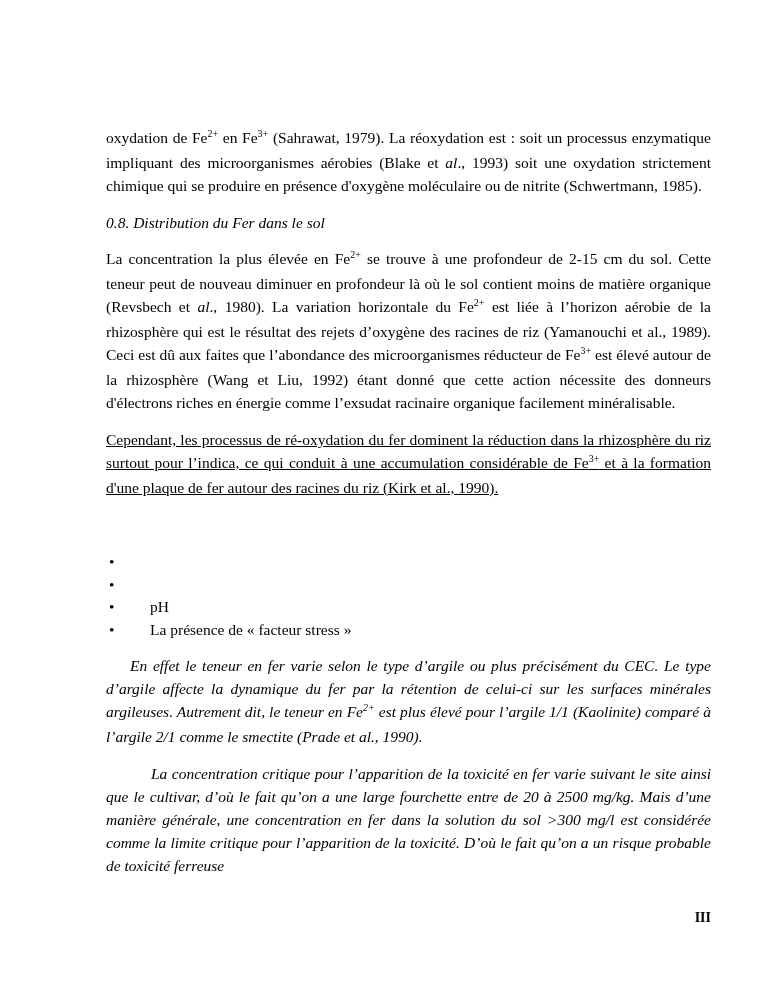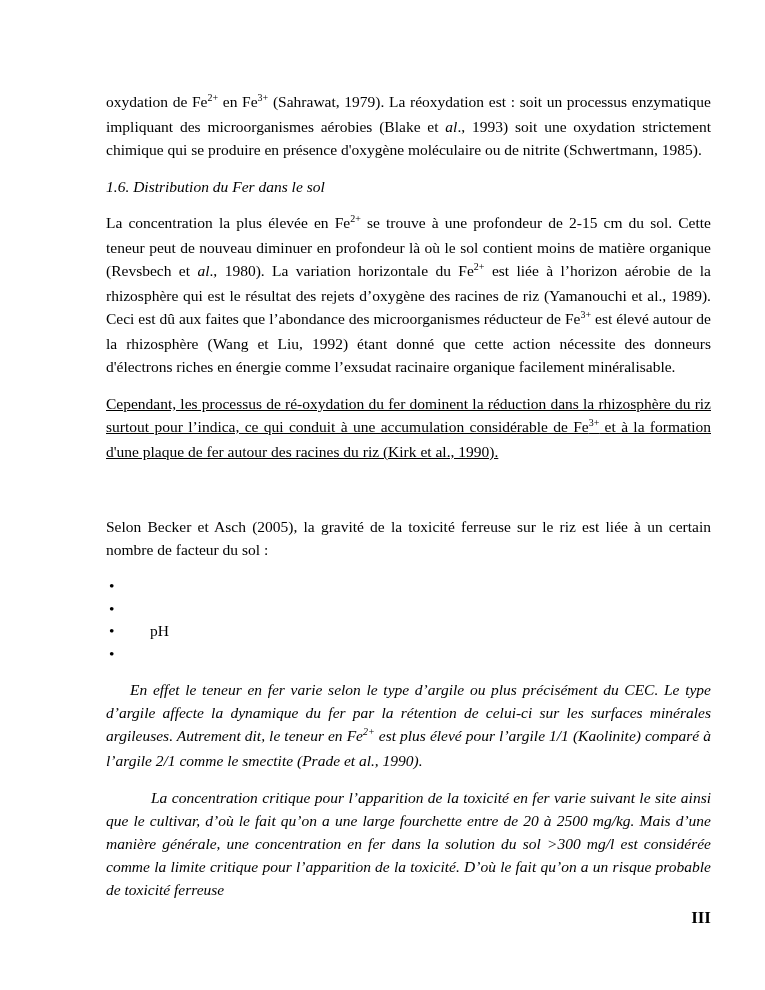--- a/index.html
+++ b/index.html
@@ -6,21 +6,21 @@
   .page {
     position:relative;
     width:765px; height:990px;
     background:#ffffff;
     box-sizing:border-box;
     padding:90px 54px 0 106px;
     font-family:"Liberation Serif", serif;
     color:#000000;
     overflow:hidden;
   }
-  .doc { width:605px; }
+  .doc { width:605px;margin-top:36px; }
   .doc p {
     margin:0 0 14px 0;
     font-size:15.5px;
     line-height:23px;
     text-align:justify;
   }
   .doc .heading {
     font-style:italic;
     font-size:15.5px;
     line-height:23px;
@@ -46,47 +46,47 @@
   .bullet {
     flex:0 0 44px;
     padding-left:3px;
     box-sizing:border-box;
     font-size:15.5px;
   }
   .pagenum {
     position:absolute;
     top:908px;
     right:54px;
-    font-size:17px;
+    font-size:14px;
     font-weight:bold;
     line-height:20px;
   }
 </style>
 </head>
 <body>
 
 <div class="page">
   <div class="doc">
       <p><span>oxydation de Fe</span><span class="sp">2+</span><span> en Fe</span><span class="sp">3+</span><span> (Sahrawat, 1979). La réoxydation est : soit un processus enzymatique impliquant des microorganismes aérobies (Blake et </span><span class="it">al</span><span>., 1993) soit une oxydation strictement chimique qui se produire en présence d'oxygène moléculaire ou de nitrite (Schwertmann, 1985).</span></p>
-      <div class="heading">1.6. Distribution du Fer dans le sol</div>
+      <div class="heading">0.8. Distribution du Fer dans le sol</div>
       <p><span>La concentration la plus élevée en Fe</span><span class="sp">2+</span><span> se trouve à une profondeur de 2-15 cm du sol. Cette teneur peut de nouveau diminuer en profondeur là où le sol contient moins de matière organique (Revsbech et </span><span class="it">al</span><span>., 1980). La variation horizontale du Fe</span><span class="sp">2+</span><span> est liée à l’horizon aérobie de la rhizosphère qui est le résultat des rejets d’oxygène des racines de riz (Yamanouchi et al., 1989). Ceci est dû aux faites que l’abondance des microorganismes réducteur de Fe</span><span class="sp">3+</span><span> est élevé autour de la rhizosphère (Wang et Liu, 1992) étant donné que cette action nécessite des donneurs d'électrons riches en énergie comme l’exsudat racinaire organique facilement minéralisable.</span></p>
       <p class="gap-large"><span>Cependant, les processus de ré-oxydation du fer dominent la réduction dans la rhizosphère du riz surtout pour l’indica, ce qui conduit à une accumulation considérable de Fe</span><span class="sp">3+</span><span> et à la formation d'une plaque de fer autour des racines du riz (Kirk et al., 1990).</span></p>
-      <p><span>Selon Becker et Asch (2005), la gravité de la toxicité ferreuse sur le riz est liée à un certain nombre de facteur du sol :</span></p>
       <div class="blist">
         <div class="bitem">
           <span class="bullet">•</span>
         </div>
         <div class="bitem">
           <span class="bullet">•</span>
         </div>
         <div class="bitem">
           <span class="bullet">•</span>
           <span>pH</span>
         </div>
         <div class="bitem">
           <span class="bullet">•</span>
+          <span>La présence de « facteur stress »</span>
         </div>
       </div>
       <p class="indent-small"><span>En effet le teneur en fer varie selon le type d’argile ou plus précisément du CEC. Le type d’argile affecte la dynamique du fer par la rétention de celui-ci sur les surfaces minérales argileuses. Autrement dit, le teneur en Fe</span><span class="sp">2+</span><span> est plus élevé pour l’argile 1/1 (Kaolinite) comparé à l’argile 2/1 comme le smectite (Prade et al., 1990).</span></p>
       <p class="indent-tab"><span>La concentration critique pour l’apparition de la toxicité en fer varie suivant le site ainsi que le cultivar, d’où le fait qu’on a une large fourchette entre de 20 à 2500 mg/kg. Mais d’une manière générale, une concentration en fer dans la solution du sol &gt;300 mg/l est considérée comme la limite critique pour l’apparition de la toxicité. D’où le fait qu’on a un risque probable de toxicité ferreuse</span></p>
     </div>
   <div class="pagenum">III</div>
 </div>
 
 </body></html>

